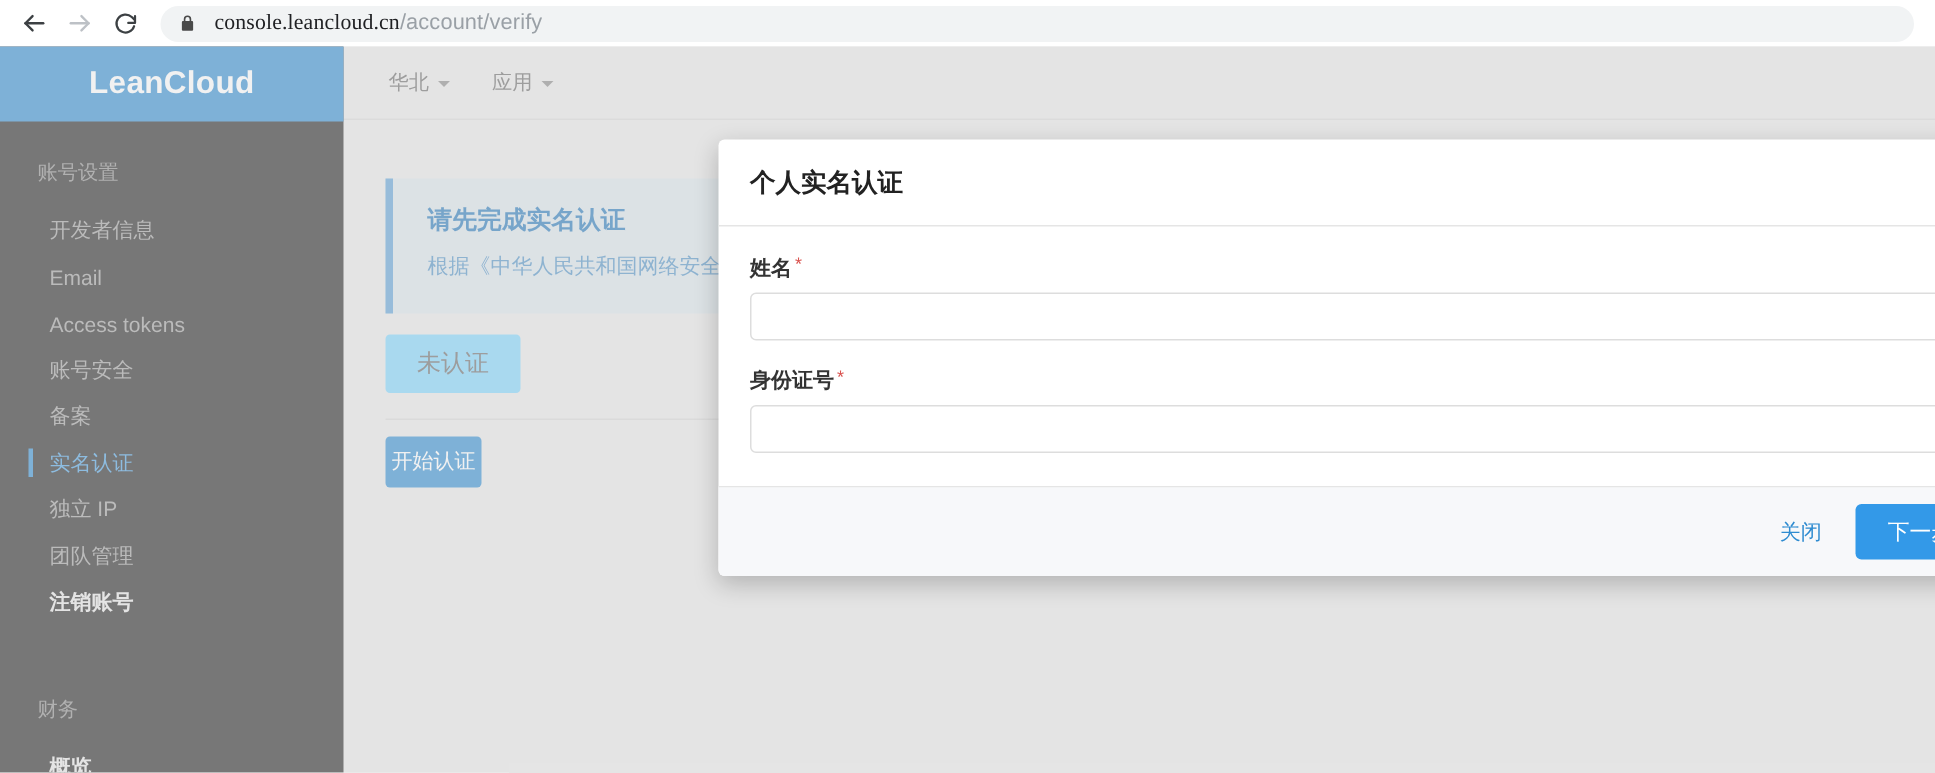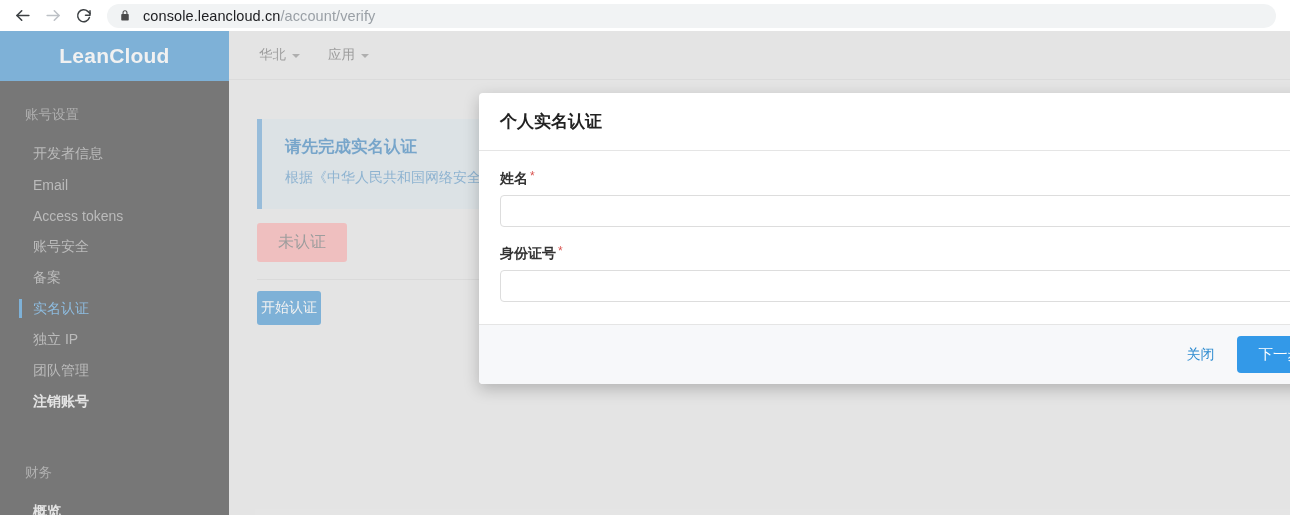--- a/index.html
+++ b/index.html
@@ -56,21 +56,21 @@
     margin-right: 11px;
     display: flex;
     align-items: center;
   }
   .url-text {
     font-size: 14.5px;
     color: #9aa0a6;
     white-space: nowrap;
     letter-spacing: 0.1px;
   }
-  .url-text .url-host { color: #202124; }
+  .url-text .url-host { color: #202124; font-family: Liberation Serif, serif; }
 
   
   .page {
     position: absolute;
     left: 0; top: 31px;
     width: 1290px;
     height: 484px;
     background: #e8e8e8;
     overflow: hidden;
   }
@@ -191,21 +191,21 @@
     margin-bottom: 11px;
   }
   .alert-text {
     color: #4b8fc4;
     font-size: 14px;
     white-space: nowrap;
   }
   .status-badge {
     position: absolute;
     left: 28px; top: 142px;
-    background: #fca5a5;
+    background: #7dd3fc;
     color: #666666;
     font-size: 16px;
     padding: 9px 21px;
     border-radius: 3px;
   }
   .divider {
     position: absolute;
     left: 28px; top: 198px;
     width: 1262px;
     height: 1px;

